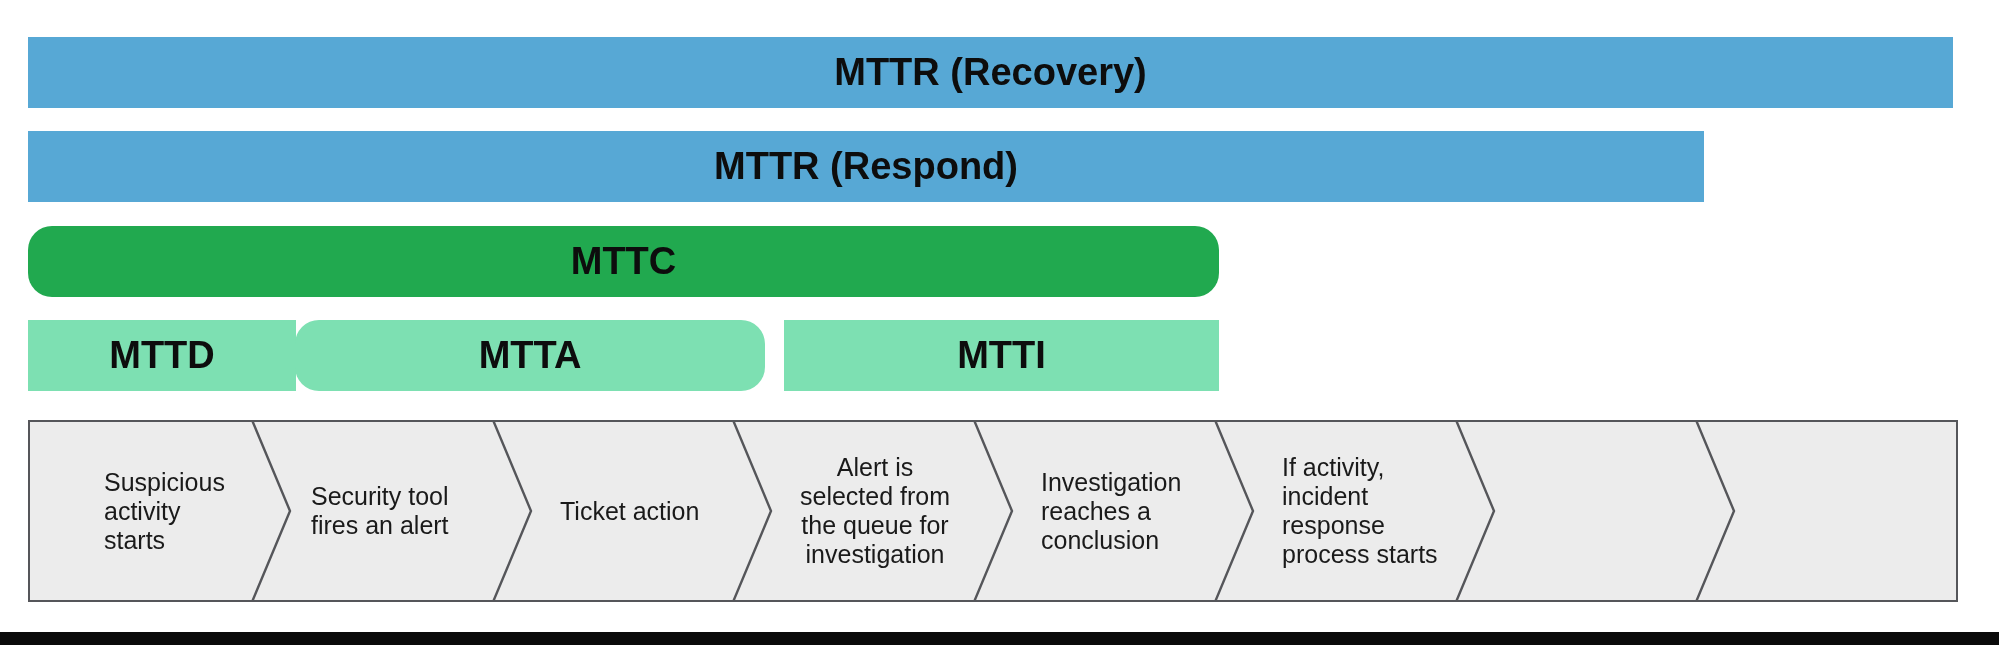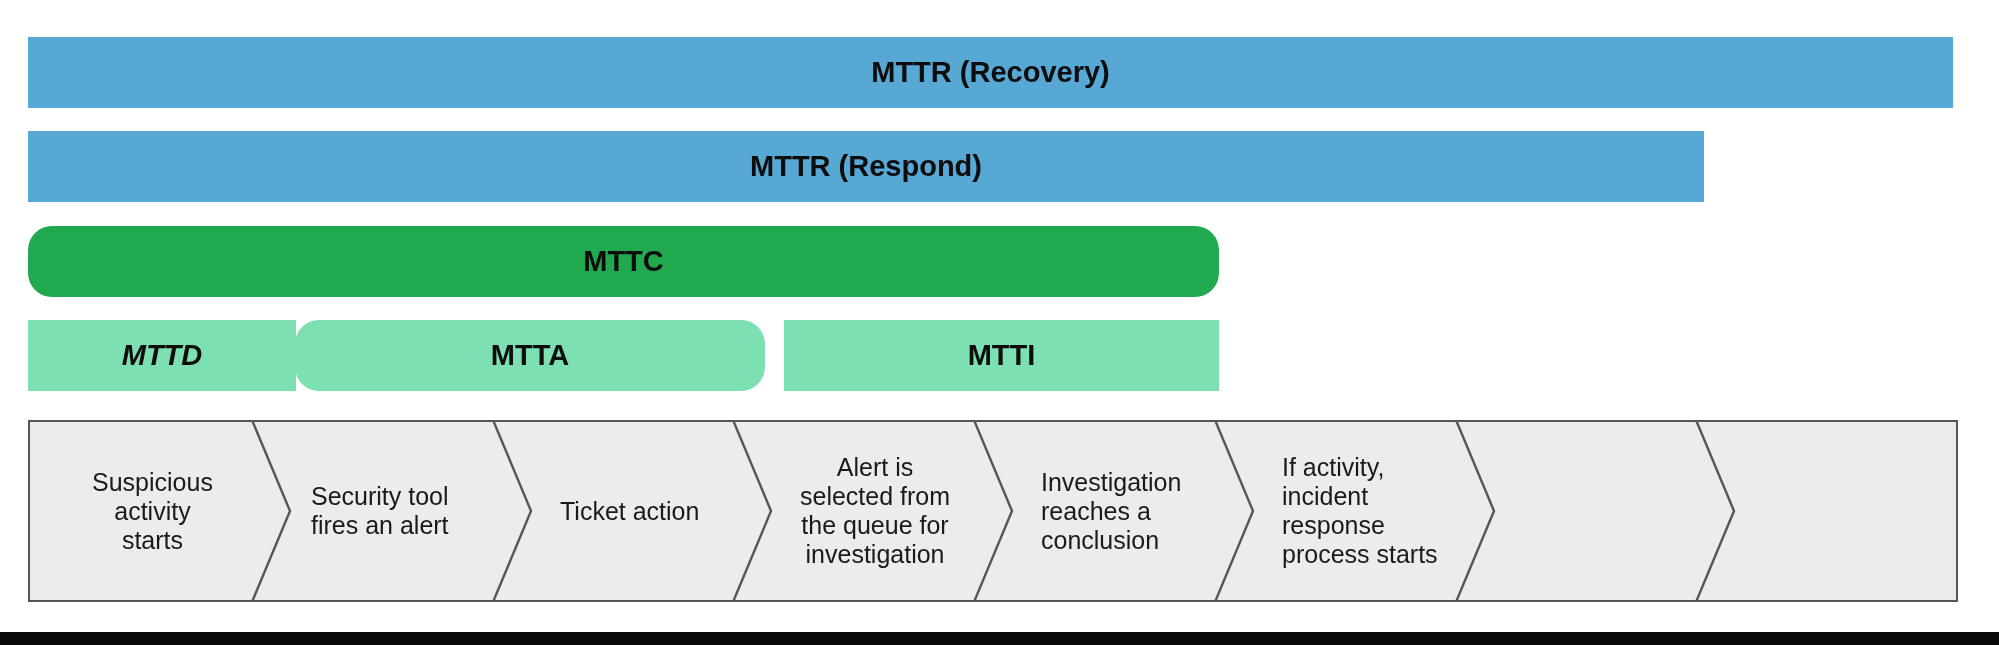--- a/index.html
+++ b/index.html
@@ -16,27 +16,27 @@
   }
 
   
   .bar {
     position: absolute;
     height: 71px;
     display: flex;
     align-items: center;
     justify-content: center;
     font-weight: 700;
-    font-size: 29px;
+    font-size: 38px;
     color: var(--label_text, #0d0d0d);
   }
   #bar-recovery { left: 28px;  top: 37px;  width: 1925px; }
   #bar-respond  { left: 28px;  top: 131px; width: 1676px; }
   #bar-mttc     { left: 28px;  top: 226px; width: 1191px; }
-  #bar-mttd     { left: 28px;  top: 320px; width: 268px; font-style: italic;  }
+  #bar-mttd     { left: 28px;  top: 320px; width: 268px;  }
   #bar-mtta     { left: 295px; top: 320px; width: 470px;  }
   #bar-mtti     { left: 784px; top: 320px; width: 435px;  }
 
   
   .band {
     position: absolute;
     left: 28px;
     top: 420px;
     width: 1926px;
     height: 178px;
@@ -56,21 +56,21 @@
     height: 100%;
     display: flex;
     align-items: center;
   }
   .step-text {
     font-size: 25px;
     line-height: 29px;
     color: var(--step_text, #1a1a1a);
     white-space: pre-line;
   }
-  #step-1 { left: 62px;   width: 150px; text-align: center; }
+  #step-1 { left: 74px;   width: 150px; }
   #step-2 { left: 281px;  width: 190px; }
   #step-3 { left: 530px;  width: 190px; }
   #step-4 { left: 770px;  width: 190px; text-align: center; }
   #step-5 { left: 1011px; width: 190px; }
   #step-6 { left: 1252px; width: 190px; }
   #step-7 { left: 1493px; width: 190px; }
   #step-8 { left: 1735px; width: 185px; }
 
   
   .bottom-rule {

